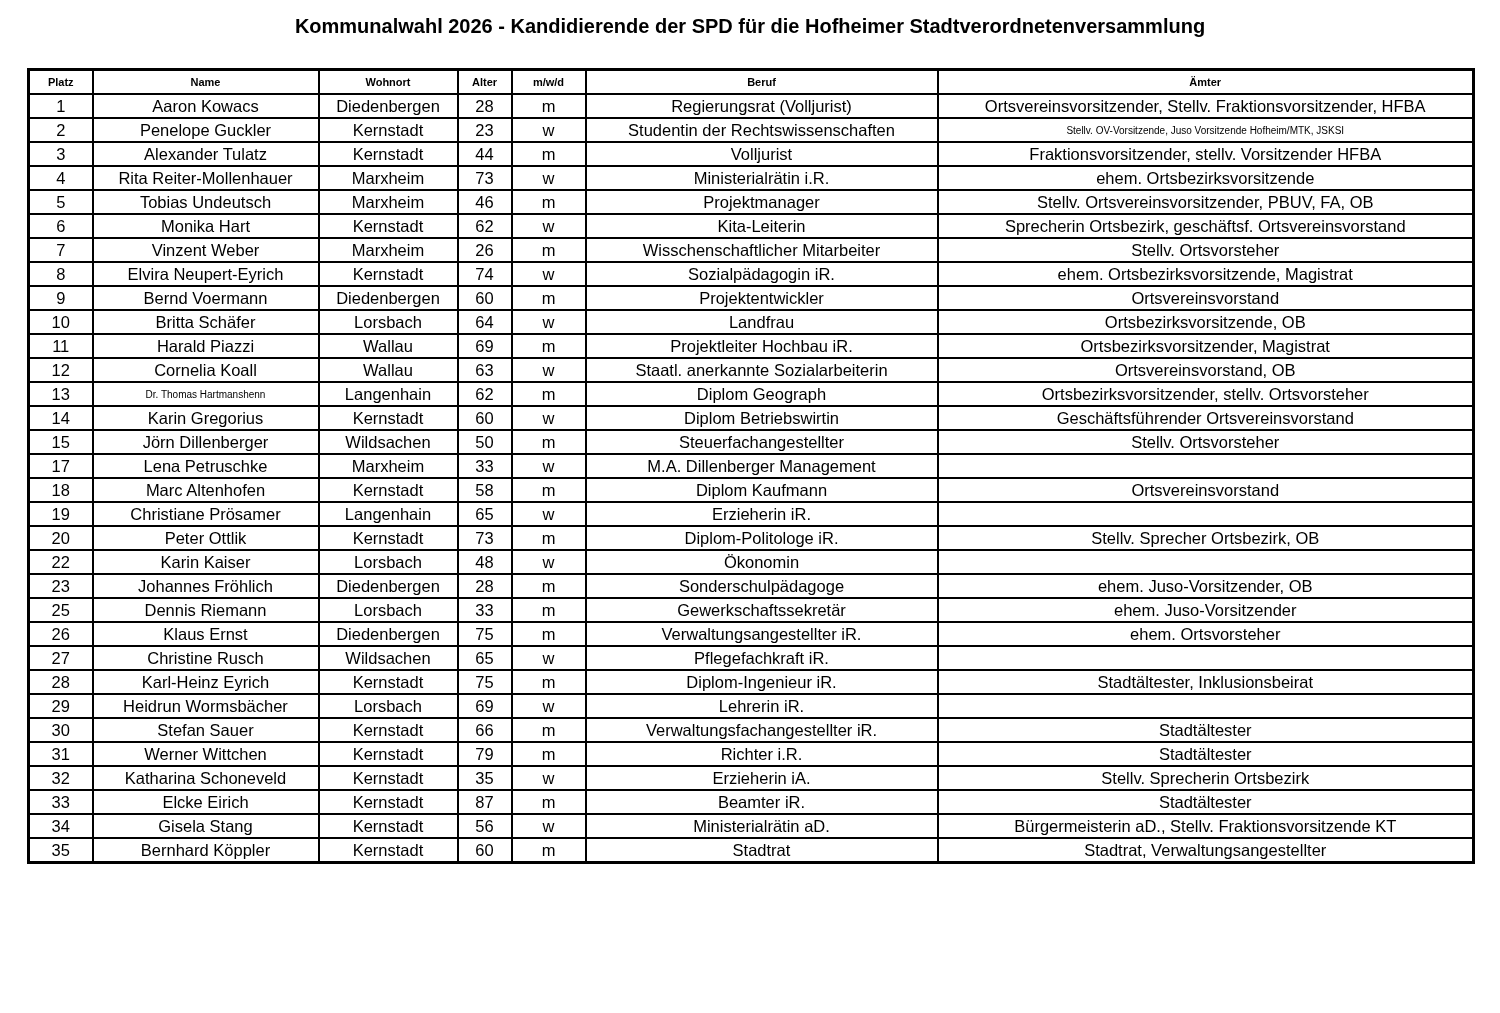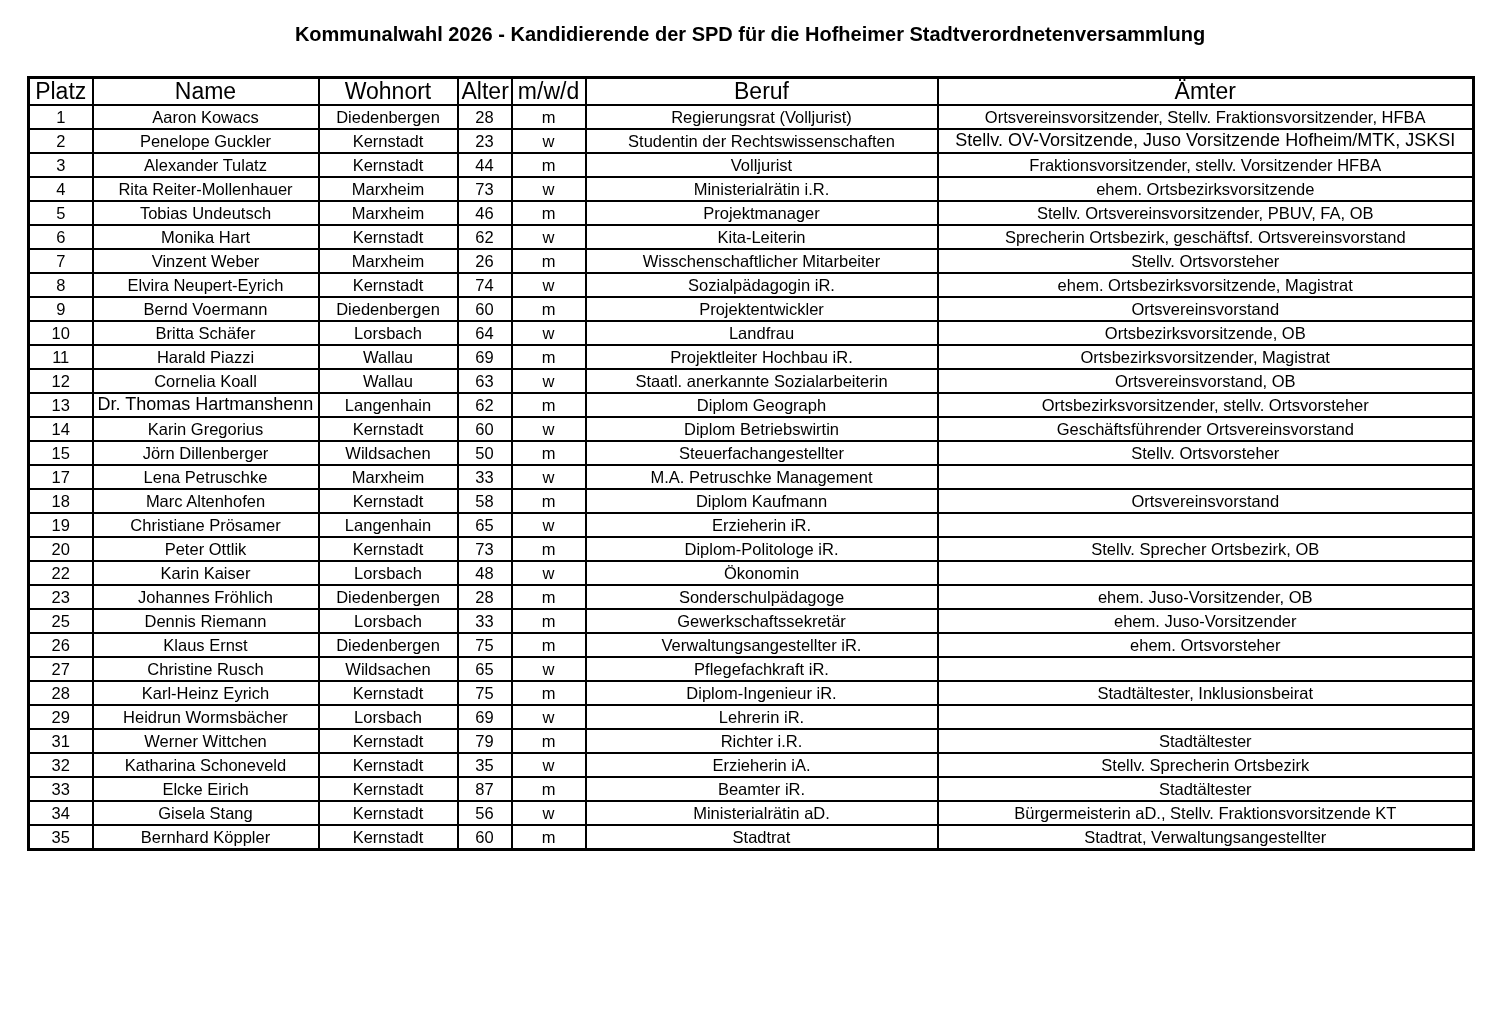--- a/index.html
+++ b/index.html
@@ -12,21 +12,21 @@
     color: #000000;
   }
   .page {
     position: relative;
     width: 1500px;
     height: 1013px;
     overflow: hidden;
   }
   .title {
     margin: 0;
-    padding-top: 23px;
+    padding-top: 15px;
     text-align: center;
     font-size: 20px;
     font-weight: bold;
     color: #000000;
   }
   table.candidates {
     border-collapse: collapse;
     table-layout: fixed;
     margin: 30px 0 0 27px;
     width: 1445px;
@@ -38,25 +38,25 @@
     height: 22px;
     padding: 0 3px;
     text-align: center;
     vertical-align: middle;
     font-size: 16.5px;
     line-height: 1.1;
     white-space: nowrap;
     overflow: hidden;
   }
   th {
-    font-weight: normal;
-    font-size: 23px;
+    font-weight: bold;
+    font-size: 11px;
   }
   td.small {
-    font-size: 18px;
+    font-size: 10px;
   }
 </style>
 </head>
 <body>
 
 <div class="page">
   <h1 class="title">Kommunalwahl 2026 - Kandidierende der SPD für die Hofheimer Stadtverordnetenversammlung</h1>
 
   <table class="candidates">
     <colgroup>
@@ -214,21 +214,21 @@
           <td>m</td>
           <td>Steuerfachangestellter</td>
           <td>Stellv. Ortsvorsteher</td>
         </tr>
         <tr>
           <td>17</td>
           <td>Lena Petruschke</td>
           <td>Marxheim</td>
           <td>33</td>
           <td>w</td>
-          <td>M.A. Petruschke Management</td>
+          <td>M.A. Dillenberger Management</td>
           <td></td>
         </tr>
         <tr>
           <td>18</td>
           <td>Marc Altenhofen</td>
           <td>Kernstadt</td>
           <td>58</td>
           <td>m</td>
           <td>Diplom Kaufmann</td>
           <td>Ortsvereinsvorstand</td>
@@ -306,20 +306,29 @@
           <td>Stadtältester, Inklusionsbeirat</td>
         </tr>
         <tr>
           <td>29</td>
           <td>Heidrun Wormsbächer</td>
           <td>Lorsbach</td>
           <td>69</td>
           <td>w</td>
           <td>Lehrerin iR.</td>
           <td></td>
+        </tr>
+        <tr>
+          <td>30</td>
+          <td>Stefan Sauer</td>
+          <td>Kernstadt</td>
+          <td>66</td>
+          <td>m</td>
+          <td>Verwaltungsfachangestellter iR.</td>
+          <td>Stadtältester</td>
         </tr>
         <tr>
           <td>31</td>
           <td>Werner Wittchen</td>
           <td>Kernstadt</td>
           <td>79</td>
           <td>m</td>
           <td>Richter i.R.</td>
           <td>Stadtältester</td>
         </tr>

